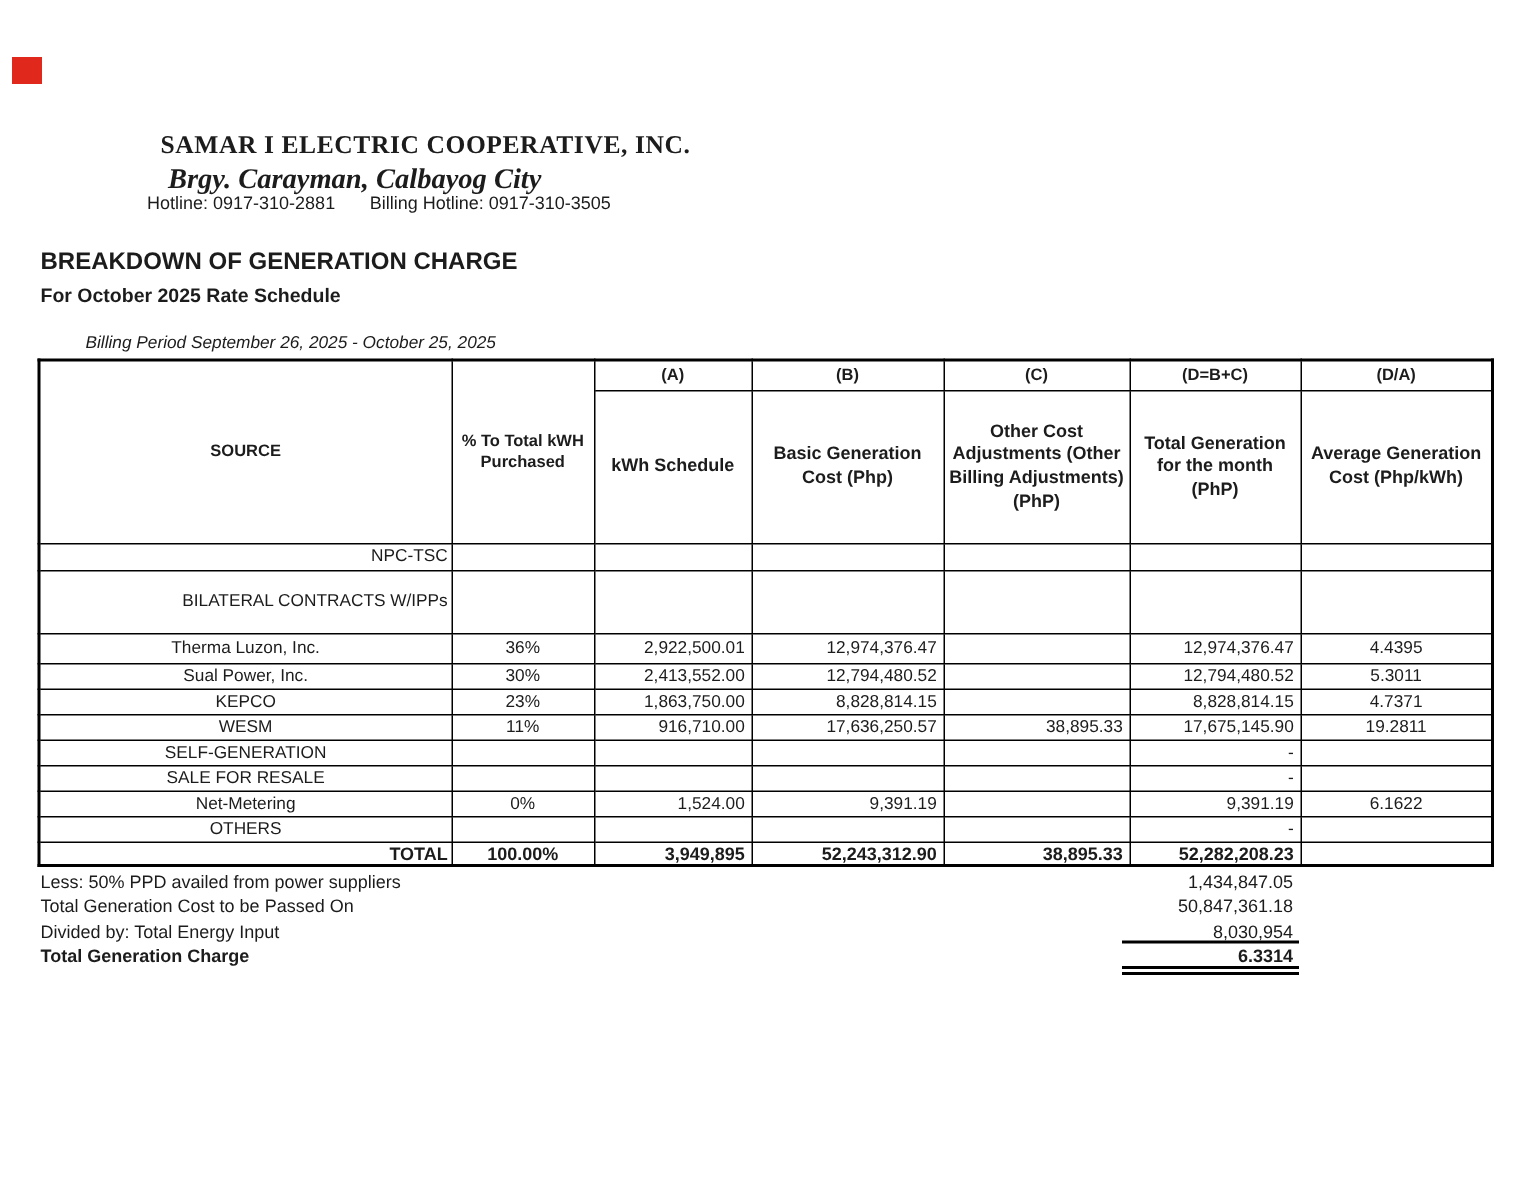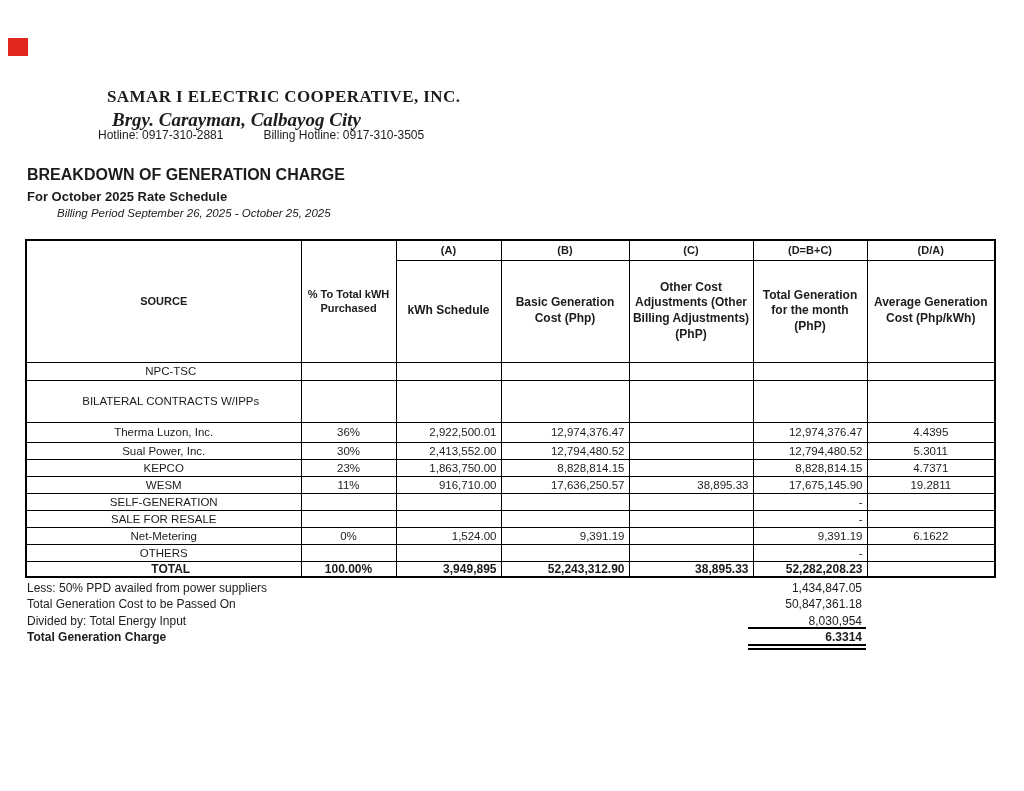--- a/index.html
+++ b/index.html
@@ -8,45 +8,45 @@
   .abs{position:absolute;}
 
   
   #red-mark{left:8px;top:38px;width:20px;height:18px;}
 
   
   #company-name{left:107px;top:87px;font-family:"Liberation Serif",serif;
     font-weight:bold;font-size:17px;letter-spacing:0.4px;white-space:nowrap;}
   #company-address{left:112px;top:109px;font-family:"Liberation Serif",serif;
     font-weight:bold;font-style:italic;font-size:19px;white-space:nowrap;}
-  #hotline-row{left:98px;top:128px;font-size:12px;display:flex;gap:40px;white-space:nowrap;}
+  #hotline-row{left:98px;top:128px;font-size:12px;display:flex;gap:23px;white-space:nowrap;}
 
   
   #doc-title{left:27px;top:166px;font-size:16px;font-weight:bold;white-space:nowrap;}
   #doc-subtitle{left:27px;top:189px;font-size:13px;font-weight:bold;white-space:nowrap;}
-  #billing-period{left:57px;top:207px;font-size:11.5px;font-style:italic;white-space:nowrap;}
+  #billing-period{left:57px;top:223px;font-size:11.5px;font-style:italic;white-space:nowrap;}
 
   
   #gen-table{left:25px;top:239px;}
   table{border-collapse:collapse;table-layout:fixed;width:969px;
         font-family:"Liberation Sans",sans-serif;}
   td,th{border:1px solid #000;overflow:hidden;font-weight:normal;
         font-size:11.5px;padding:0 2px;vertical-align:middle;text-align:center;}
   table{border:2px solid #000;}
   tr.r-letter{height:20px;}
   tr.r-letter th{font-weight:bold;font-size:11px;}
   tr.r-head{height:102px;}
   tr.r-head th, th.corner{font-weight:bold;font-size:12px;line-height:1.3;}
   tbody tr{height:17px;}
   tr.r-npc{height:18px;}
   tr.r-bilateral{height:42px;}
   tr.r-therma{height:20px;}
   tbody td:nth-child(3),tbody td:nth-child(4),
   tbody td:nth-child(5),tbody td:nth-child(6){text-align:right;padding-right:4px;}
-  tr.row-left td:nth-child(1){text-align:center;padding-left:16px;}
+  tr.row-left td:nth-child(1){text-align:right;padding-left:16px;}
   td.dash{padding-right:32px;}
   tr.r-total{height:16px;}
   tr.r-total td{font-weight:bold;font-size:12px;}
 
   
   #summary{left:27px;top:580px;width:839px;font-size:12px;}
   .sum-row{display:flex;justify-content:space-between;height:16.3px;line-height:16.3px;gap:36px;}
   .sum-row .sum-value{padding-right:4px;}
   .sum-row.bold{font-weight:bold;align-items:center;}
   #single-rule{left:748px;top:627px;width:118px;height:2px;background:#000;}

